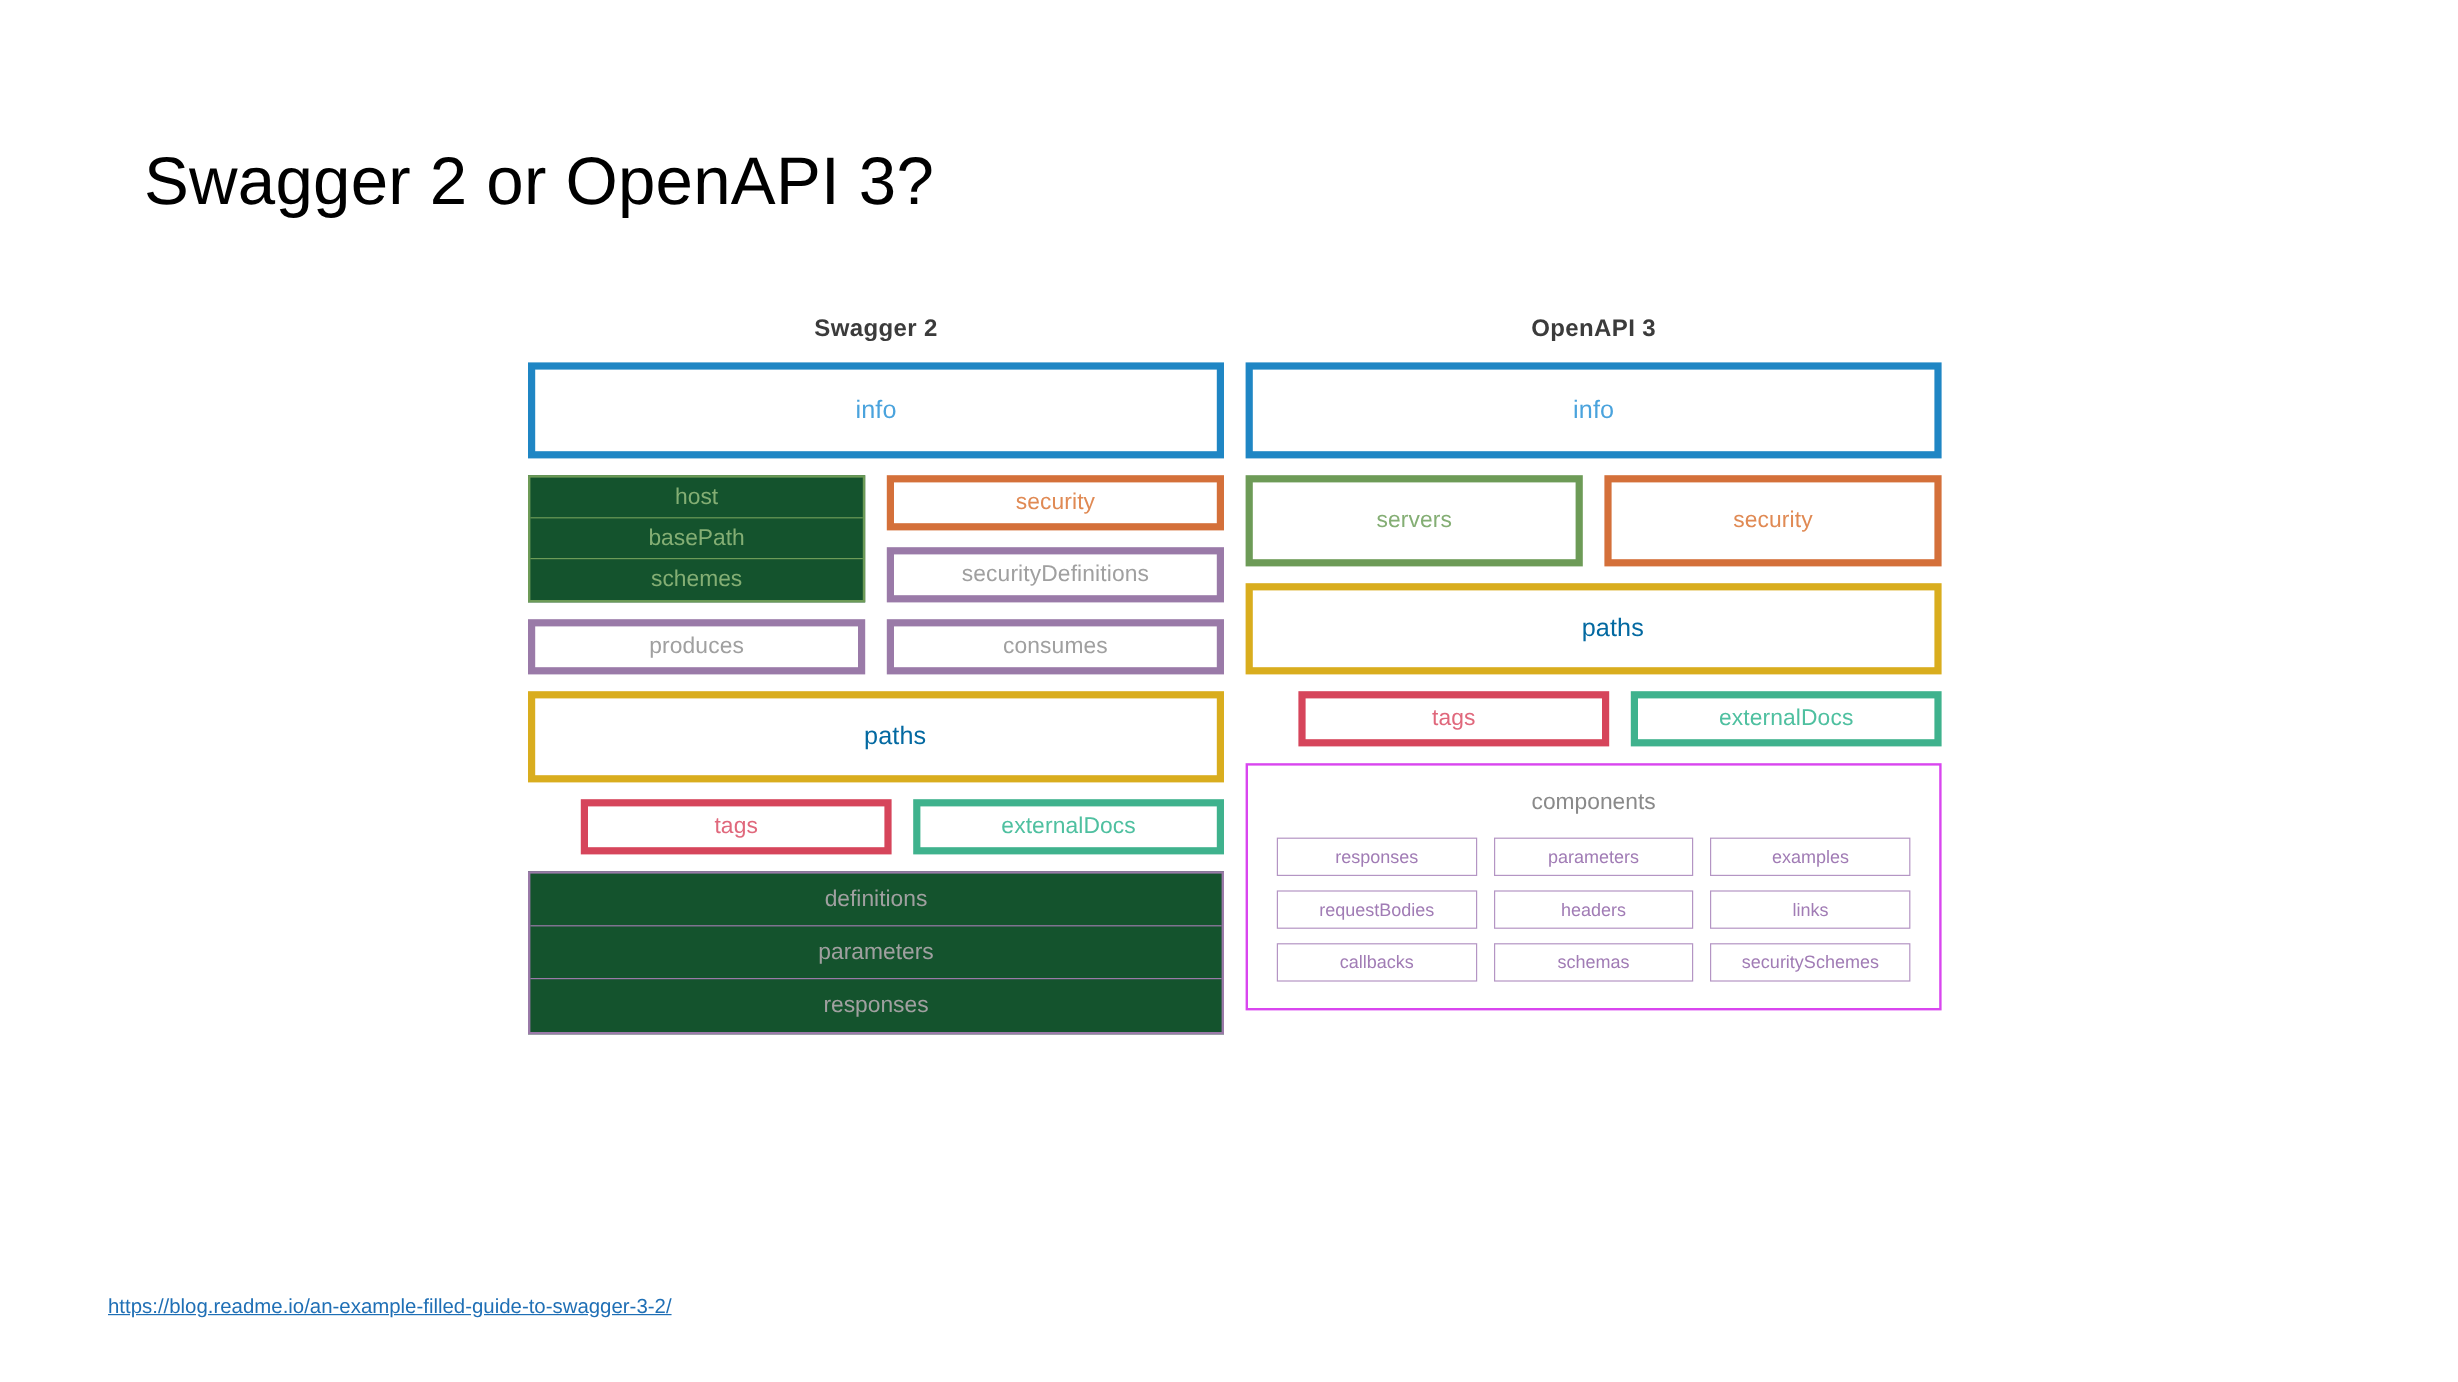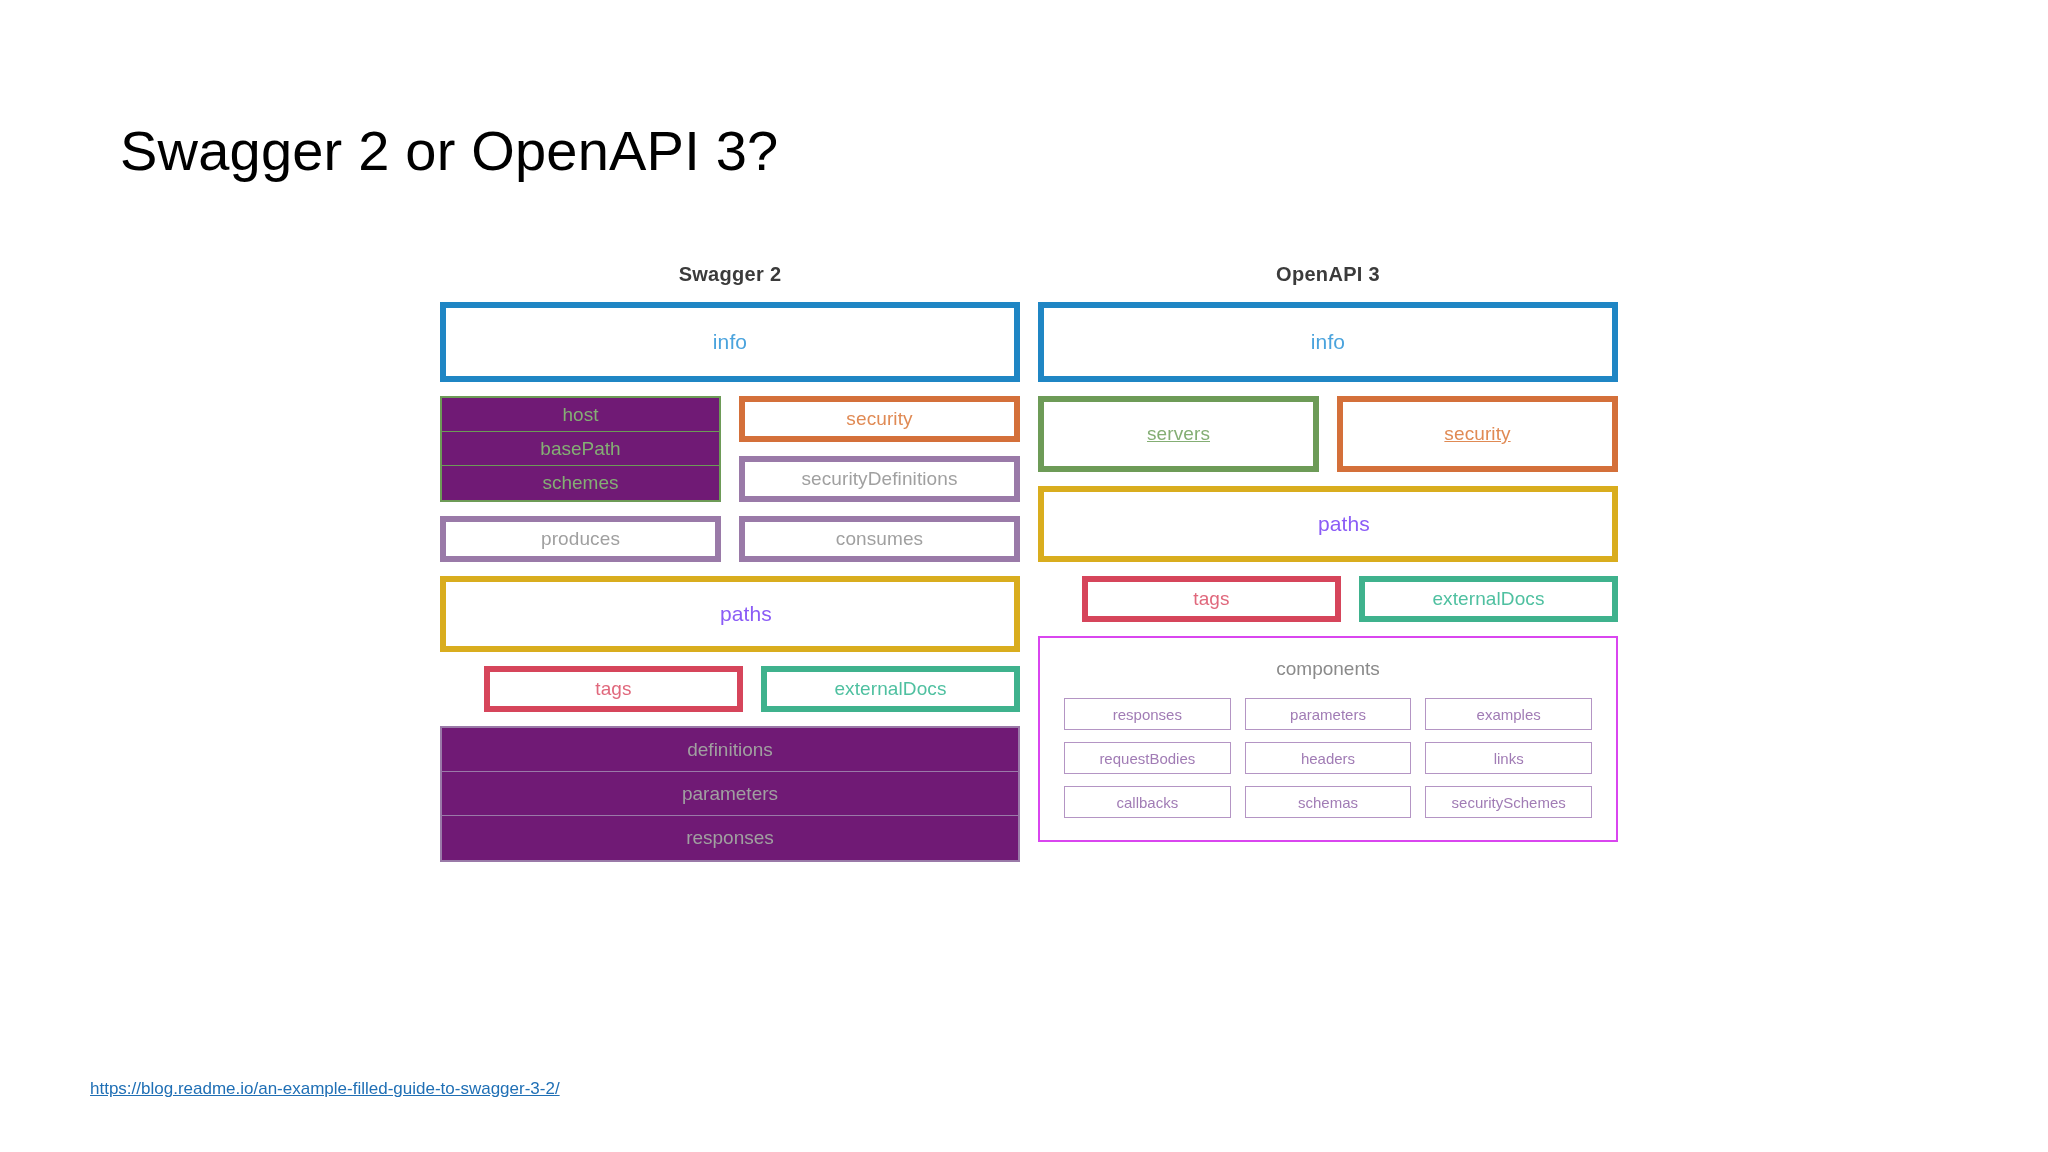--- a/index.html
+++ b/index.html
@@ -68,49 +68,49 @@
     margin-bottom: 14px;
     align-items: flex-start;
   }
   .half { width: 281px; }
   .full { width: 100%; }
 
   
   .group {
     box-sizing: border-box;
     border: 2px solid #0c4a6e;
-    background: #701a75;
+    background: #14532d;
   }
   .group .sub {
     box-sizing: border-box;
     border-bottom: 1px solid #999;
     display: flex;
     align-items: center;
     justify-content: center;
     font-size: 19px;
     color: #8a8a8a;
     height: 34px;
   }
   .group .sub:last-child { border-bottom: none; }
 
   
   .c-blue   { border-color: #1f86c4; color: #4aa3dd; }
   .c-green  { border-color: #6d9b57; color: #84ae74; }
   .c-orange { border-color: #d4703a; color: #e08a54; }
   .c-purple { border-color: #9a7aa8; color: #a0a0a0; }
-  .c-gold   { border-color: #d9ad1e; color: #8b5cf6; padding-left: 32px; }
+  .c-gold   { border-color: #d9ad1e; color: #0369a1; padding-left: 32px; }
   .c-red    { border-color: #d6455b; color: #e0687c; margin-left: 44px; }
   .c-teal   { border-color: #3fb28d; color: #4fc0a0; }
 
   .c-green .sub  { border-bottom-color: #6d9b57; color: #84ae74; }
   .c-purple .sub { border-bottom-color: #9a7aa8; color: #a0a0a0; }
 
   
   .h-info    { height: 80px; font-size: 21px; }
-  .h-tall    { height: 76px; text-decoration: underline; }
+  .h-tall    { height: 76px; }
   .h-med     { height: 46px; }
   .h-paths   { height: 76px; font-size: 21px; }
   .h-tags    { height: 46px; }
 
   
   .components-panel {
     box-sizing: border-box;
     border: 2px solid #d946ef;
     padding: 20px 24px 22px 24px;
     background: #ffffff;

